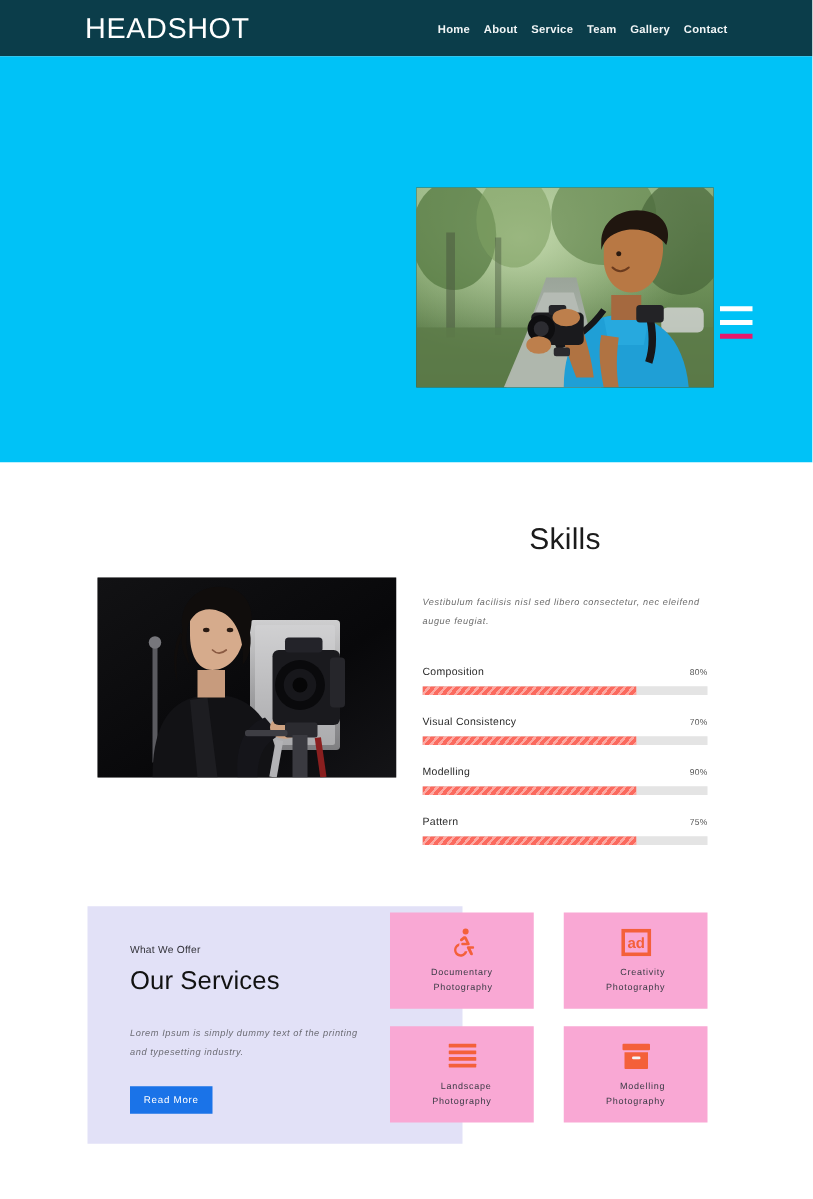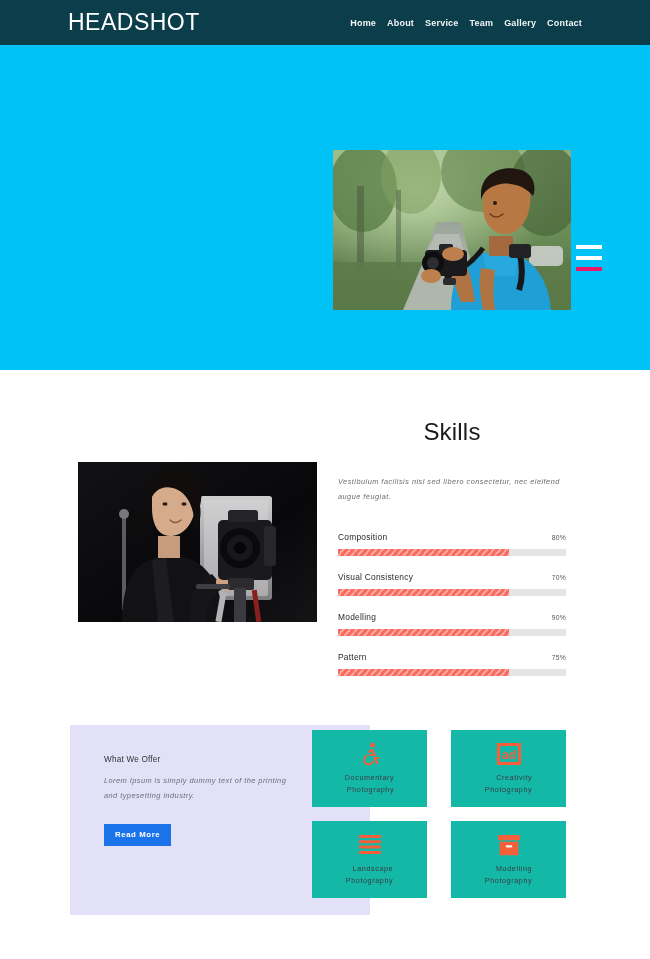--- a/index.html
+++ b/index.html
@@ -227,40 +227,40 @@
     letter-spacing: 0.45px;
     line-height: 2.05;
     margin-bottom: 20px;
     width: 205px;
   }
   .read-more {
     display: inline-block;
     background: #1a73e8;
     color: #ffffff;
     font-size: 7.8px;
-    font-weight: 700;
+    font-weight: 400;
     letter-spacing: 0.6px;
     padding: 6px 11px 7px 11px;
     border: none;
     cursor: pointer;
     font-family: "Liberation Sans", sans-serif;
   }
 
   .cards {
     position: absolute;
     left: 312px;
     top: 15px;
     width: 268px;
     display: grid;
     grid-template-columns: 115px 115px;
     grid-template-rows: 77px 77px;
     gap: 14px 24px;
   }
   .service-card {
-    background: #14b8a6;
+    background: #f9a8d4;
     display: flex;
     flex-direction: column;
     align-items: center;
     justify-content: center;
     cursor: pointer;
   }
   .card-icon {
     height: 26px;
     display: flex;
     align-items: center;
@@ -470,20 +470,21 @@
         </div>
       </div>
     </div>
   </section>
 
   <section class="services">
 
     <div class="services-panel">
       <div class="panel-inner">
         <div class="panel-eyebrow">What We Offer</div>
+        <h2 class="panel-title">Our Services</h2>
         <p class="panel-text">
           <span>Lorem Ipsum is simply dummy text of the printing</span><br>
           <span>and typesetting industry.</span>
         </p>
         <button class="read-more">Read More</button>
       </div>
     </div>
 
     <div class="cards">
 

